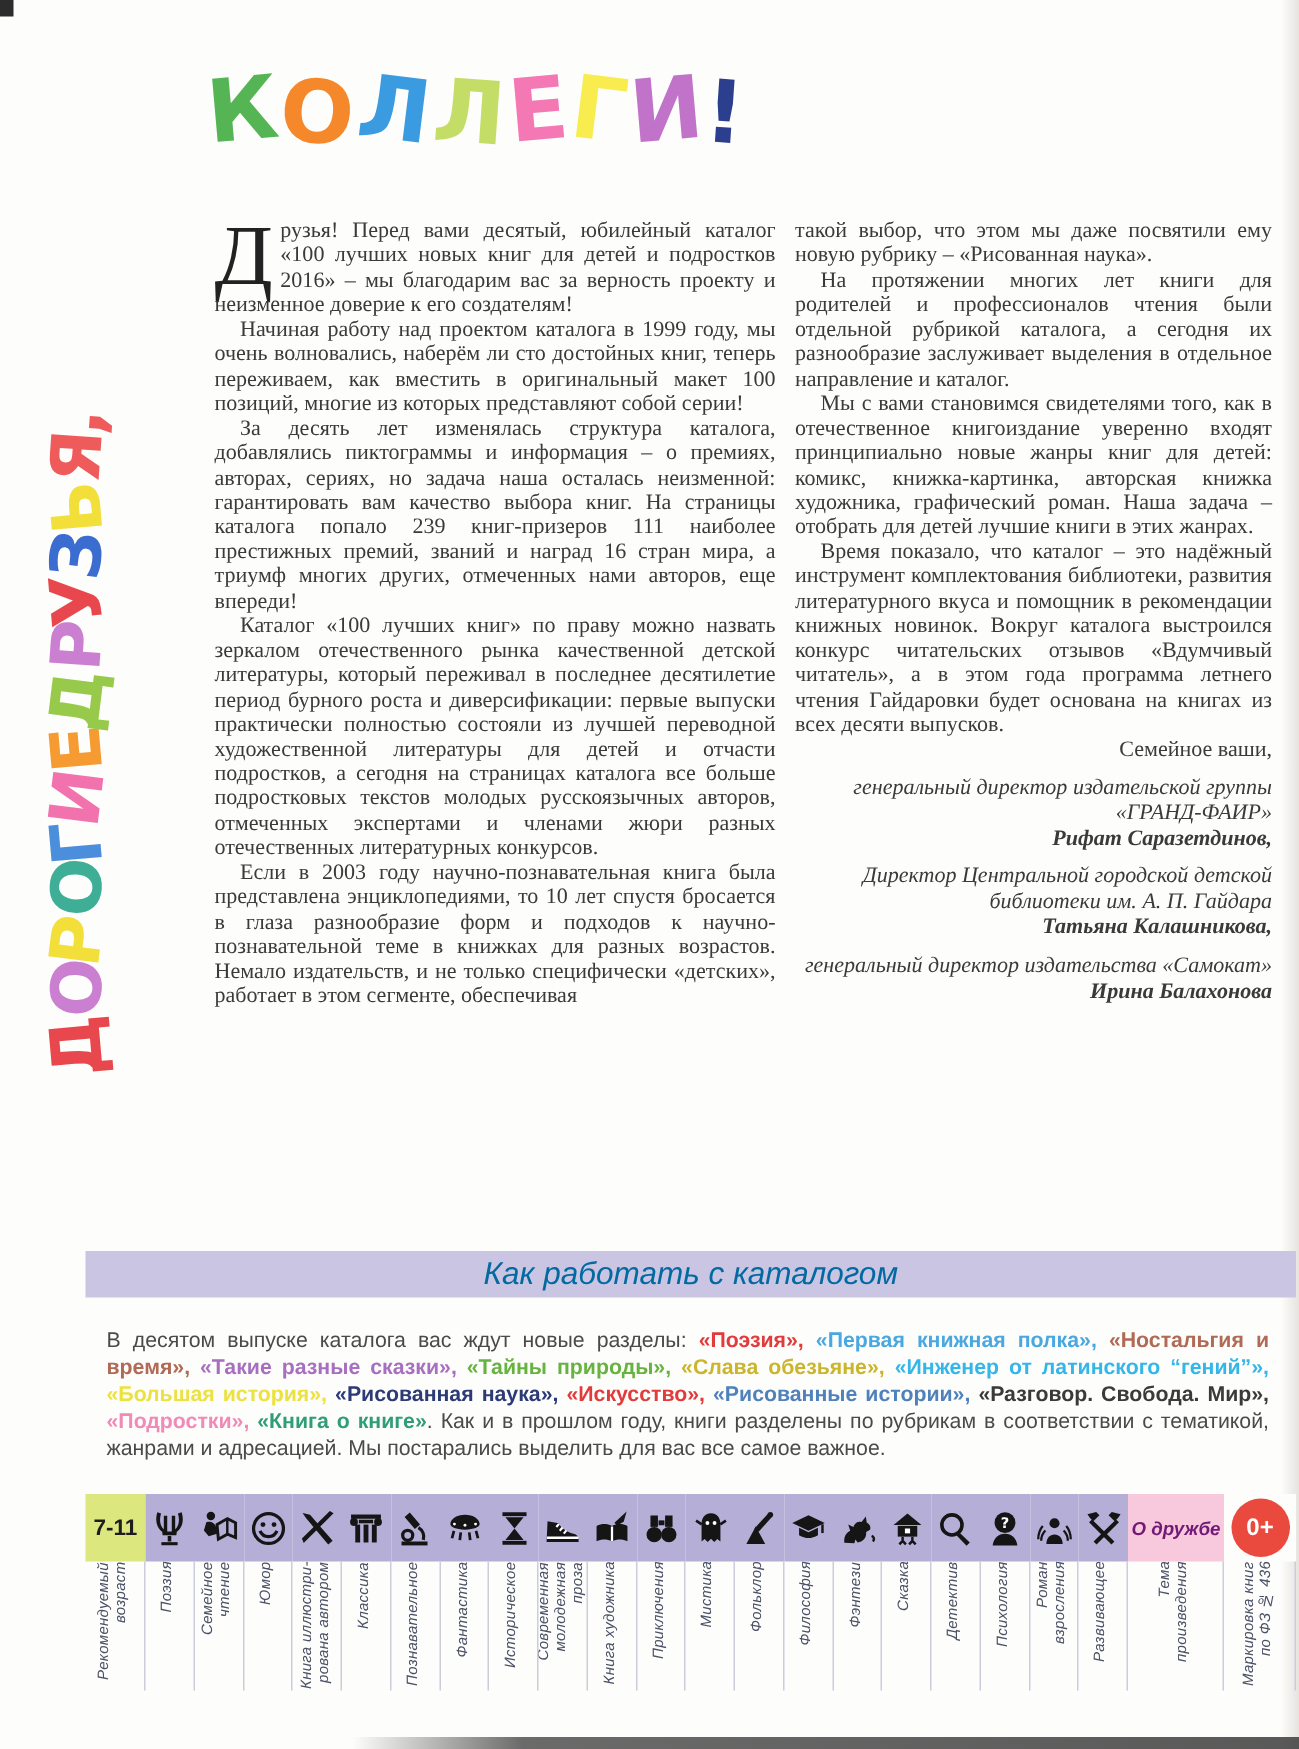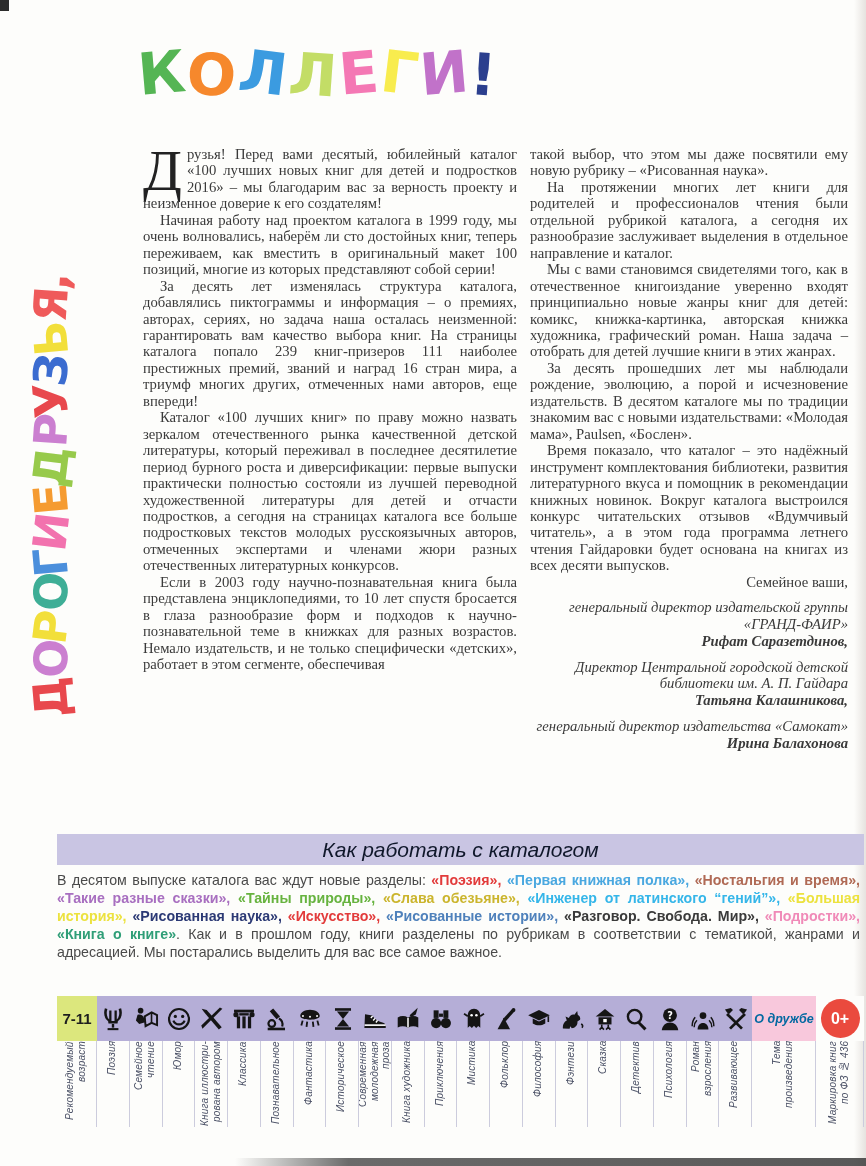--- a/index.html
+++ b/index.html
@@ -32,35 +32,35 @@
   .col p.noindent{text-indent:0;}
   .dropcap{float:left;font-size:57px;line-height:46px;padding:2px 5px 0 0;color:#222;font-weight:normal;}
   .closing{margin-top:14px;text-align:right;text-indent:0;}
   .sig{margin-top:9px;text-align:right;font-style:italic;line-height:16.8px;}
   .sig .role{display:block;}
   .sig .name{display:block;font-weight:bold;}
   
   .banner{position:absolute;left:57px;top:834px;width:807px;height:31px;background:#c9c5e3;
     display:flex;align-items:center;justify-content:center;
     font-family:"Liberation Sans","DejaVu Sans",sans-serif;font-style:italic;
-    font-size:21px;color:#0f172a;}
+    font-size:21px;color:#0369a1;}
   .howto{position:absolute;left:57px;top:871px;width:803px;
     font-family:"Liberation Sans","DejaVu Sans",sans-serif;
     font-size:14.2px;line-height:18px;color:#4a4a4a;text-align:justify;}
-  .howto p{margin:0;}
+  .howto p{margin:14px;}
   .howto p.ind{text-indent:16px;}
   
   .pictotable{position:absolute;left:57px;top:996px;width:807px;
     display:grid;grid-template-columns:40px repeat(20,1fr) 64px 48px;grid-template-rows:45px 86px;
     font-family:"Liberation Sans","DejaVu Sans",sans-serif;}
   .hcell{display:flex;align-items:center;justify-content:center;}
   .hcell.age{background:#dce77d;font-weight:bold;font-size:15px;color:#1e1e1e;}
   .hcell.icon{background:#b5aed7;}
   .hcell.icon svg{width:26px;height:26px;}
-  .hcell.theme{background:#f8c8dc;font-weight:bold;font-style:italic;font-size:12.5px;color:#0369a1;}
+  .hcell.theme{background:#f8c8dc;font-weight:bold;font-style:italic;font-size:12.5px;color:#701a75;}
   .hcell.rating{background:#fdfdfb;}
   .badge{width:39px;height:39px;border-radius:50%;background:#ea4a3e;color:#fff;
     display:flex;align-items:center;justify-content:center;font-weight:bold;font-size:16px;}
   .lcell{display:flex;justify-content:center;border-right:1px solid #ccccdd;overflow:hidden;}
   .lcell:first-of-type{border-left:2px solid #eef3c4;}
   .vlabel{height:100%;writing-mode:vertical-rl;transform:rotate(180deg);
     text-align:end;white-space:pre-line;font-style:italic;font-size:10px;line-height:11.5px;
     color:#4b5166;padding-left:2px;letter-spacing:.2px;}
 </style>
 </head>
@@ -80,21 +80,20 @@
         <p class="noindent"><span class="dropcap">Д</span>рузья! Перед вами десятый, юбилейный каталог «100 лучших новых книг для детей и подростков 2016» – мы благодарим вас за верность проекту и неизменное доверие к его создателям!</p>
         <p>Начиная работу над проектом каталога в 1999 году, мы очень волновались, наберём ли сто достойных книг, теперь переживаем, как вместить в оригинальный макет 100 позиций, многие из которых представляют собой серии!</p>
         <p>За десять лет изменялась структура каталога, добавлялись пиктограммы и информация – о премиях, авторах, сериях, но задача наша осталась неизменной: гарантировать вам качество выбора книг. На страницы каталога попало 239 книг-призеров 111 наиболее престижных премий, званий и наград 16 стран мира, а триумф многих других, отмеченных нами авторов, еще впереди!</p>
         <p>Каталог «100 лучших книг» по праву можно назвать зеркалом отечественного рынка качественной детской литературы, который переживал в последнее десятилетие период бурного роста и диверсификации: первые выпуски практически полностью состояли из лучшей переводной художественной литературы для детей и отчасти подростков, а сегодня на страницах каталога все больше подростковых текстов молодых русскоязычных авторов, отмеченных экспертами и членами жюри разных отечественных литературных конкурсов.</p>
         <p>Если в 2003 году научно-познавательная книга была представлена энциклопедиями, то 10 лет спустя бросается в глаза разнообразие форм и подходов к научно-познавательной теме в книжках для разных возрастов. Немало издательств, и не только специфически «детских», работает в этом сегменте, обеспечивая</p>
       </div>
     <div class="col right">
         <p class="noindent">такой выбор, что этом мы даже посвятили ему новую рубрику – «Рисованная наука».</p>
         <p>На протяжении многих лет книги для родителей и профессионалов чтения были отдельной рубрикой каталога, а сегодня их разнообразие заслуживает выделения в отдельное направление и каталог.</p>
         <p>Мы с вами становимся свидетелями того, как в отечественное книгоиздание уверенно входят принципиально новые жанры книг для детей: комикс, книжка-картинка, авторская книжка художника, графический роман. Наша задача – отобрать для детей лучшие книги в этих жанрах.</p>
-        <p>За десять прошедших лет мы наблюдали рождение, эволюцию, а порой и исчезновение издательств. В десятом каталоге мы по традиции знакомим вас с новыми издательствами: «Молодая мама», Paulsen, «Бослен».</p>
         <p>Время показало, что каталог – это надёжный инструмент комплектования библиотеки, развития литературного вкуса и помощник в рекомендации книжных новинок. Вокруг каталога выстроился конкурс читательских отзывов «Вдумчивый читатель», а в этом года программа летнего чтения Гайдаровки будет основана на книгах из всех десяти выпусков.</p>
         <p class="closing">Семейное ваши,</p>
         <div class="sig">
           <span class="role">генеральный директор издательской группы «ГРАНД-ФАИР»</span>
           <span class="name">Рифат Саразетдинов,</span>
         </div>
         <div class="sig">
           <span class="role">Директор Центральной городской детской библиотеки им. А. П. Гайдара</span>
           <span class="name">Татьяна Калашникова,</span>
         </div>

